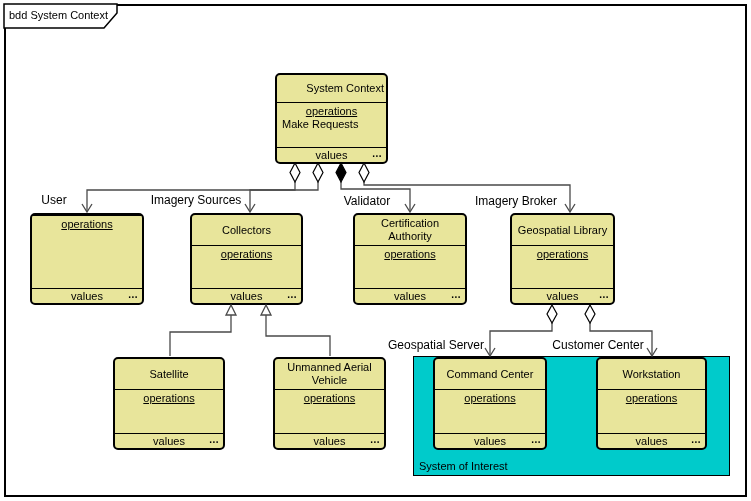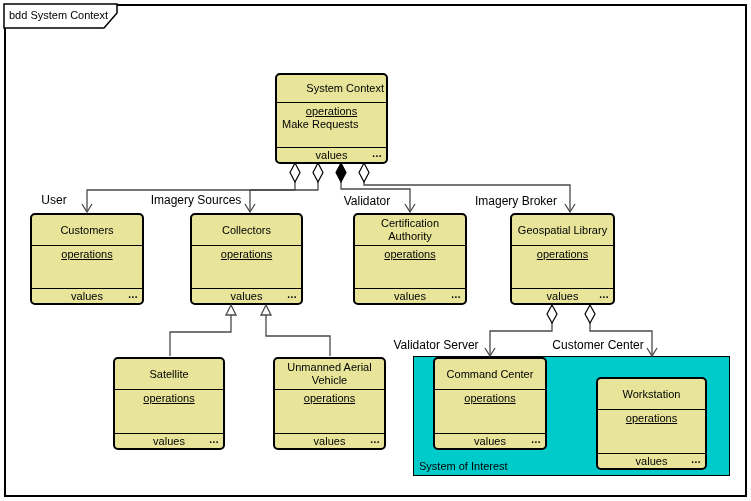--- a/index.html
+++ b/index.html
@@ -71,23 +71,20 @@
     <div class="ops-label">operations</div>
     <div class="ops-item">Make Requests</div>
   </div>
   <div class="b-values">
     <span>values</span>
     <span class="v-more">...</span>
   </div>
 </div>
 
 <div class="block" style="left:30px;top:213px;width:114px;height:92px;">
-  <div class="b-title">
-    <div>Customers</div>
-  </div>
   <div class="b-ops">
     <div class="ops-label">operations</div>
   </div>
   <div class="b-values">
     <span>values</span>
     <span class="v-more">...</span>
   </div>
 </div>
 
 <div class="block" style="left:190px;top:213px;width:113px;height:92px;">
@@ -163,38 +160,38 @@
   </div>
   <div class="b-ops">
     <div class="ops-label">operations</div>
   </div>
   <div class="b-values">
     <span>values</span>
     <span class="v-more">...</span>
   </div>
 </div>
 
-<div class="block" style="left:596px;top:357px;width:111px;height:93px;margin-top:20px;">
+<div class="block" style="left:596px;top:357px;width:111px;height:93px;">
   <div class="b-title">
     <div>Workstation</div>
   </div>
   <div class="b-ops">
     <div class="ops-label">operations</div>
   </div>
   <div class="b-values">
     <span>values</span>
     <span class="v-more">...</span>
   </div>
 </div>
 
 <div class="conn-label" style="left:24px;top:193px;width:60px;">User</div>
 <div class="conn-label" style="left:146px;top:193px;width:100px;">Imagery Sources</div>
 <div class="conn-label" style="left:327px;top:194px;width:80px;">Validator</div>
 <div class="conn-label" style="left:466px;top:194px;width:100px;">Imagery Broker</div>
-<div class="conn-label" style="left:386px;top:338px;width:100px;">Validator Server</div>
+<div class="conn-label" style="left:386px;top:338px;width:100px;">Geospatial Server</div>
 <div class="conn-label" style="left:548px;top:338px;width:100px;">Customer Center</div>
 
 <div class="frame-title">bdd System Context</div>
 
 <svg class="overlay" width="751" height="501" viewBox="0 0 751 501">
 
   <polygon points="4,4 117,4 117,13 104,28 4,28" fill="#ffffff" stroke="#000000" stroke-width="1.5"></polygon>
 
   <g stroke="#4A4A4A" stroke-width="1.3" fill="none">
 

